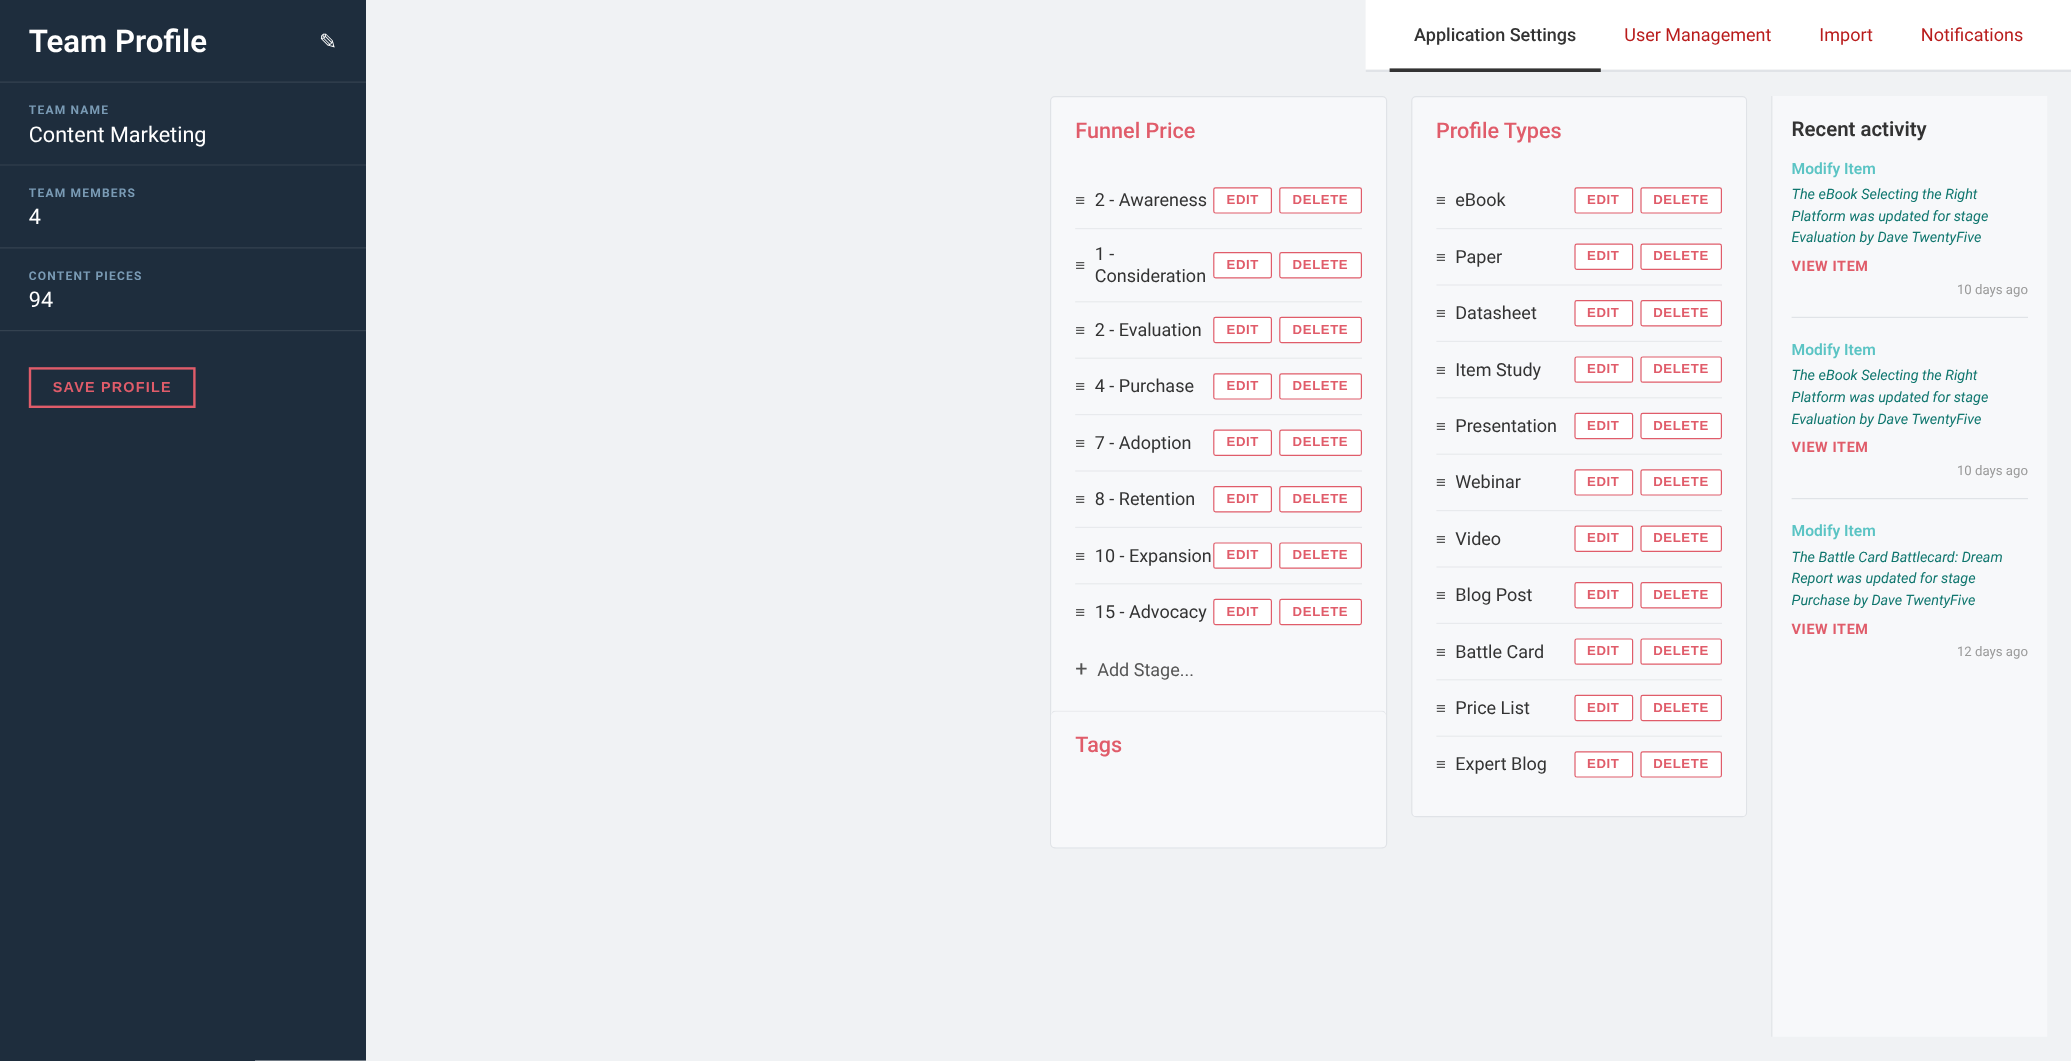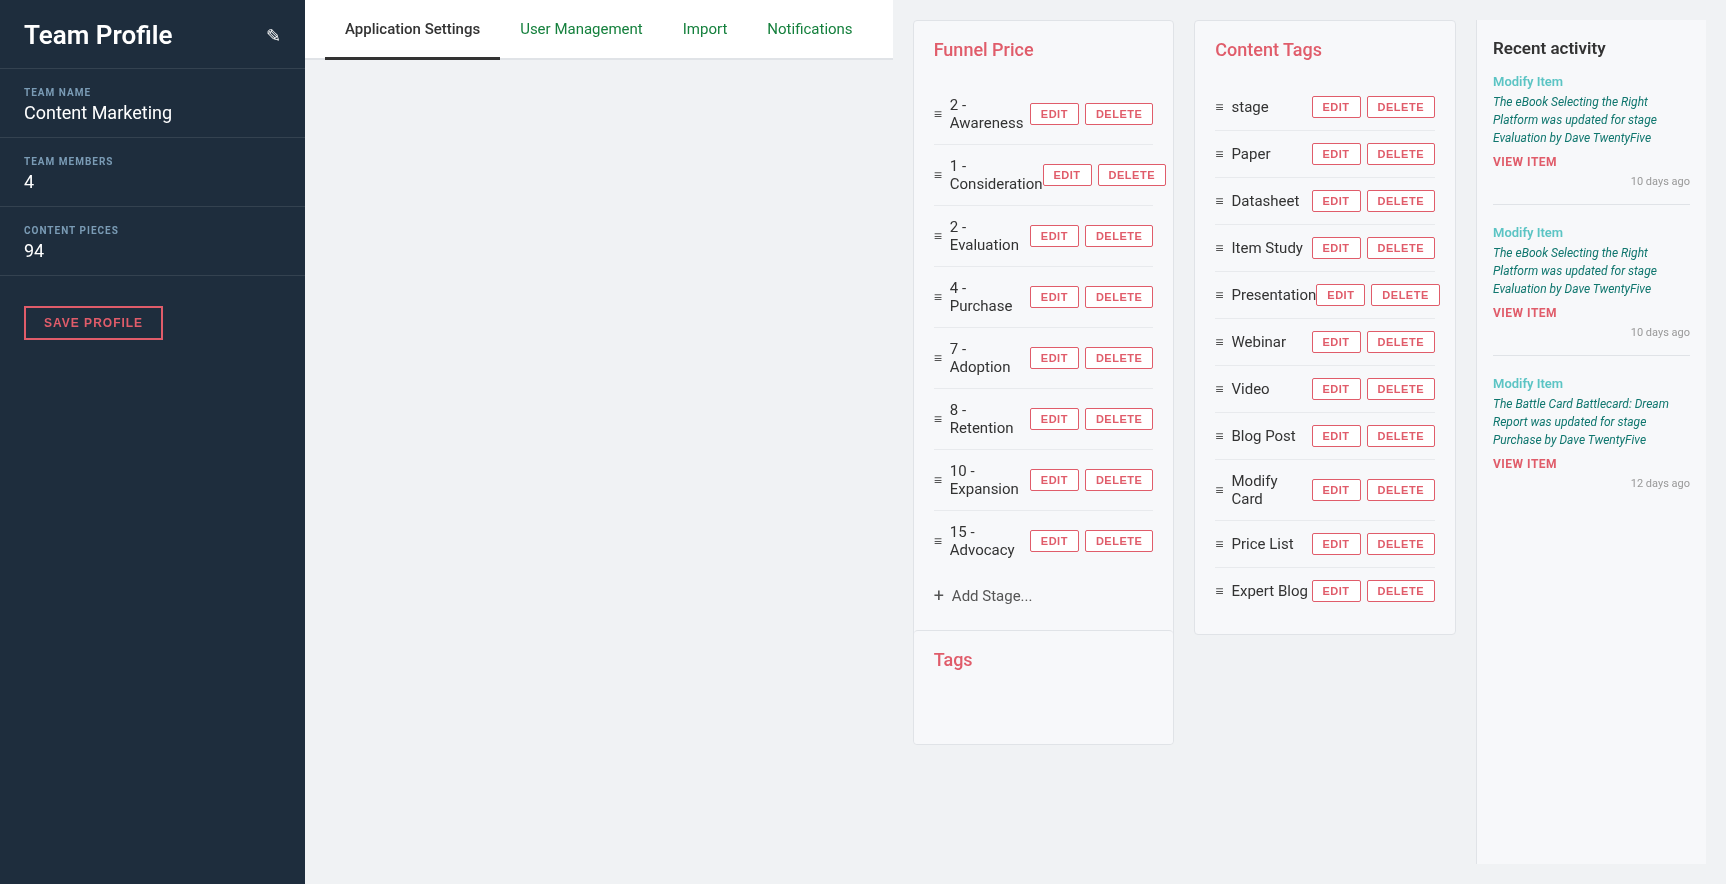--- a/index.html
+++ b/index.html
@@ -61,41 +61,42 @@
       letter-spacing: 1px;
       cursor: pointer;
       text-transform: uppercase;
       width: fit-content;
     }
 
     
     .main {
       flex: 1;
       display: flex;
-      flex-direction: row;
+      flex-direction: column;
       overflow: hidden;
+      align-items: flex-end;
     }
 
     
     .tabs {
       background: #fff;
       border-bottom: 2px solid #e0e3e7;
       display: flex;
       align-items: center;
       padding: 0 20px;
       height: 60px;
     }
     .tab {
       padding: 0 20px;
       height: 60px;
       display: flex;
       align-items: center;
       font-size: 15px;
       cursor: pointer;
-      color: #15803d;
+      color: #b91c1c;
       border-bottom: 3px solid transparent;
       margin-bottom: -2px;
     }
     .tab.active {
       color: #333;
       border-bottom: 3px solid #333;
       font-weight: 500;
     }
 
     
@@ -366,27 +367,27 @@
           </div>
         </div>
 
         <div class="panel tags-panel" style="margin: 0 0 0 0; border: none; border-top: 1px solid #e0e3e7;">
           <div class="panel-title">Tags</div>
           <div class="panel-body" style="min-height:60px;"></div>
         </div>
       </div>
 
       <div class="panel">
-        <div class="panel-title">Content Tags</div>
+        <div class="panel-title">Profile Types</div>
         <div class="panel-body">
           <div id="content-type-items">
               <div class="panel-item">
     <div class="item-left">
       <span class="lines-icon">≡</span>
-      <span>stage</span>
+      <span>eBook</span>
     </div>
     <div class="item-actions">
       <button class="btn-edit">EDIT</button>
       <button class="btn-delete">DELETE</button>
     </div>
   </div>
               <div class="panel-item">
     <div class="item-left">
       <span class="lines-icon">≡</span>
       <span>Paper</span>
@@ -452,21 +453,21 @@
       <span>Blog Post</span>
     </div>
     <div class="item-actions">
       <button class="btn-edit">EDIT</button>
       <button class="btn-delete">DELETE</button>
     </div>
   </div>
               <div class="panel-item">
     <div class="item-left">
       <span class="lines-icon">≡</span>
-      <span>Modify Card</span>
+      <span>Battle Card</span>
     </div>
     <div class="item-actions">
       <button class="btn-edit">EDIT</button>
       <button class="btn-delete">DELETE</button>
     </div>
   </div>
               <div class="panel-item">
     <div class="item-left">
       <span class="lines-icon">≡</span>
       <span>Price List</span>

